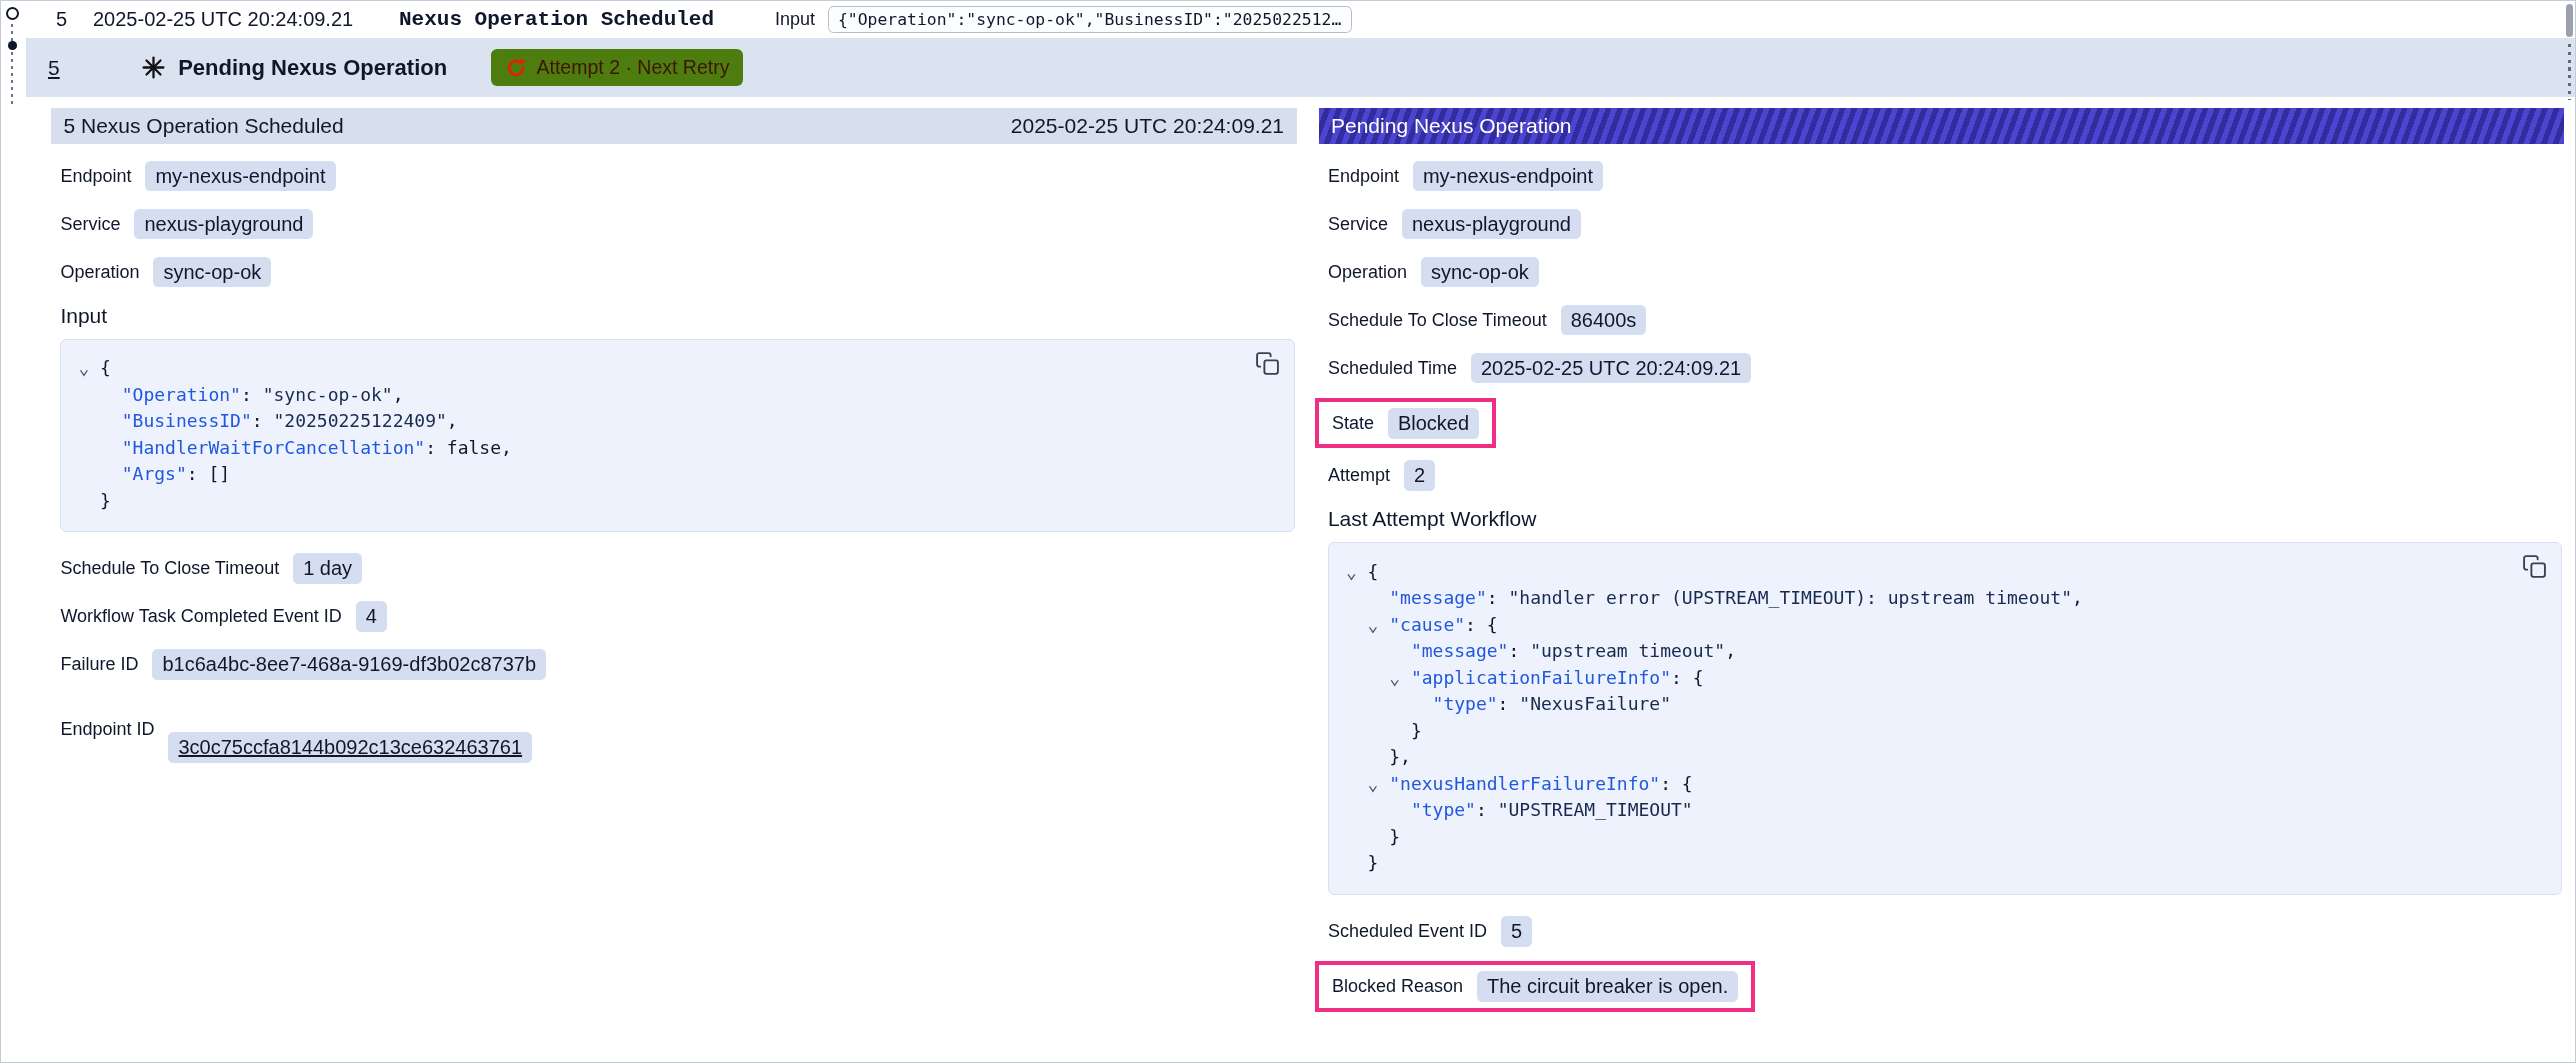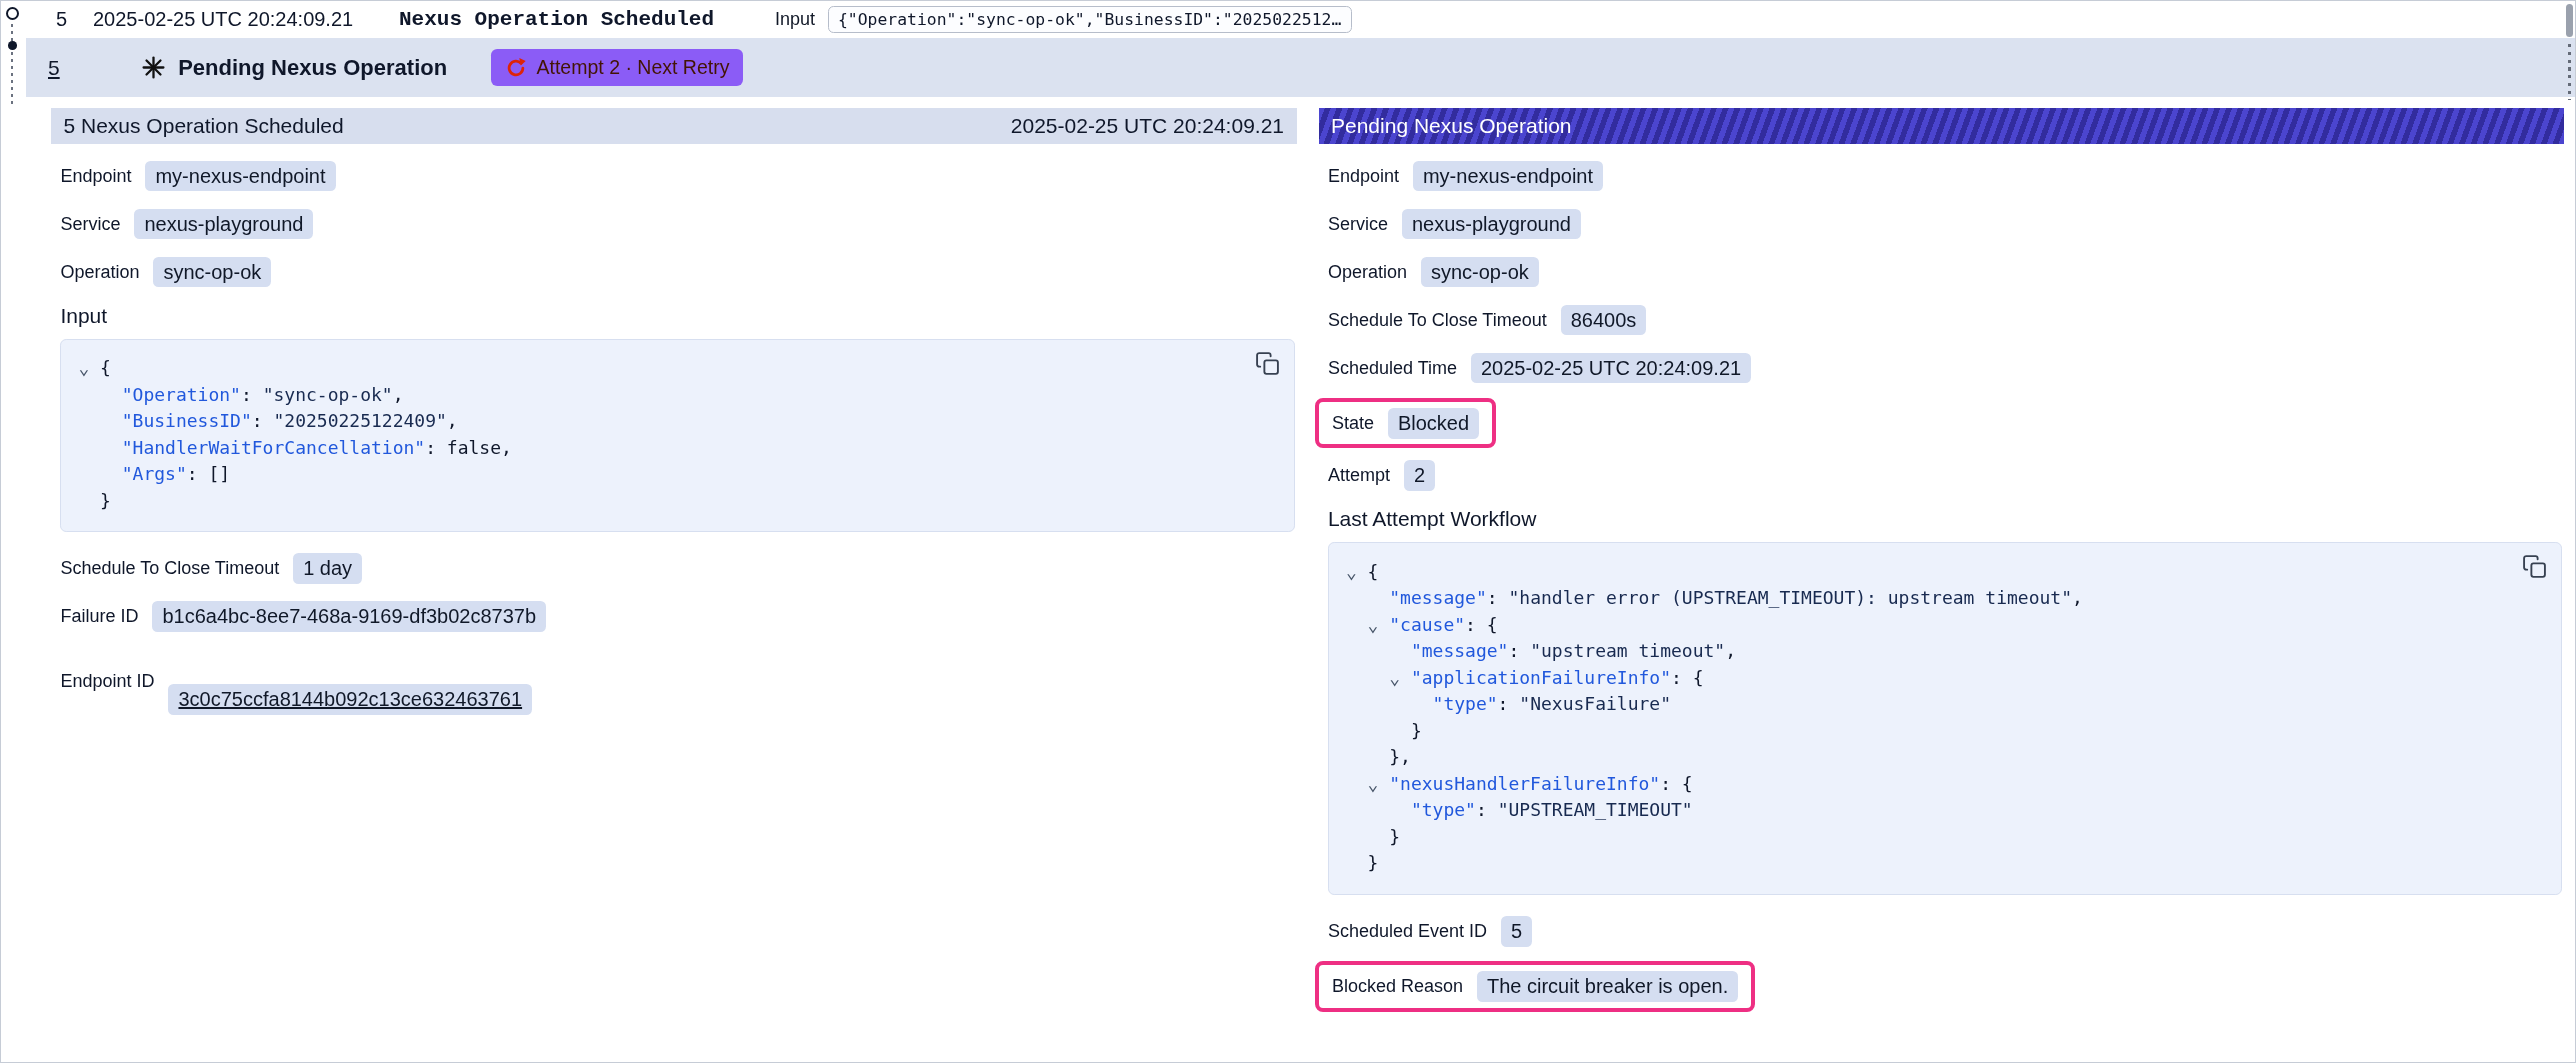--- a/index.html
+++ b/index.html
@@ -29,21 +29,21 @@
   .row1 .ilabel{ margin-left: 61px; font-size: 18px; color: #111827; }
   .row1 .ichip { margin-left: 12.5px; font-family: "DejaVu Sans Mono", "Liberation Mono", monospace;
                  font-size: 16.4px; border: 1.6px solid #b6bdca; border-radius: 5.5px;
                  background: #fcfdff; padding: 3.1px 9.4px; white-space: nowrap; }
 
   .row2 { height: 59px; background: #dbe2f0; padding-left: 22px; }
   .row2 .eid { font-size: 21px; text-decoration: underline; cursor: pointer; }
   .asterisk-wrap { margin-left: 81px; width: 25px; height: 25px; display: inline-flex; }
   .row2 .etitle { margin-left: 12.5px; font-size: 22px; font-weight: 700; }
   .retry-badge { margin-left: 44px; display: inline-flex; align-items: center; gap: 9.4px;
-                 background: #8b5cf6; border-radius: 6.2px; height: 37px; padding: 0 14px; }
+                 background: #4d7c0f; border-radius: 6.2px; height: 37px; padding: 0 14px; }
   .retry-badge .blabel { font-size: 19.5px; font-weight: 500; color: #431404; }
 
   
   .panels { display: flex; gap: 22px; align-items: flex-start; padding: 11px 11px 0 25px; }
   .panel { flex: 1 1 0; min-width: 0; }
   .panel-head { height: 36px; display: flex; align-items: center; padding: 0 12.5px; font-size: 21px; }
   .panel-head.light { background: #d7deee; color: #0f172a; justify-content: space-between; }
   .panel-head.striped { background: repeating-linear-gradient(110deg, #4b45cf 0 5.5px, #322c9e 5.5px 11px);
                         color: #ffffff; justify-content: flex-start; }
   .panel-body { padding: 15.6px 1.6px 0 9.4px; }
@@ -61,21 +61,21 @@
           font-family: "DejaVu Sans Mono", "Liberation Mono", monospace;
           font-size: 18px; line-height: 26.5px; color: #0f172a; }
   .code-line { position: relative; white-space: pre; }
   .chev { position: absolute; top: 0; color: #475569; cursor: pointer; }
   .tok-k { color: #2158dc; }
   .tok-s { color: #182a50; }
   .tok-p, .tok-b, .tok-a { color: #0f172a; }
   .copy-btn { position: absolute; top: 11px; right: 14px; width: 25px; height: 25px; cursor: pointer; }
 
   
-  .annot { display: inline-block; border: 4.7px solid #ee2f83; border-radius: 8px;
+  .annot { display: inline-block; border: 4.7px solid #ee2f83; border-radius: 0;
            padding: 4.7px 12.5px; margin: -1.6px 0 11px -12.5px; }
   .annot .field { margin-bottom: 0; }
 
   
   .scrollbar { position: absolute; top: 1.6px; right: 1.6px; bottom: 1.6px; width: 8.6px; }
   .sb-thumb { position: absolute; top: 1.6px; right: 0.8px; width: 7px; height: 33px;
               border-radius: 3.9px; background: #9aa1ad; cursor: pointer; }
   .sb-dots { position: absolute; top: 41px; right: 2.3px; width: 3.1px; height: 56px;
              background: repeating-linear-gradient(to bottom, #646b78 0 3.1px, transparent 3.1px 7.8px); }
 </style>
@@ -157,20 +157,24 @@
               <div class="code-line" style="padding-left: 4ch;"><span class="tok-k">"HandlerWaitForCancellation"</span><span class="tok-p">: </span><span class="tok-b">false</span><span class="tok-p">,</span></div>
               <div class="code-line" style="padding-left: 4ch;"><span class="tok-k">"Args"</span><span class="tok-p">: </span><span class="tok-a">[]</span></div>
               <div class="code-line" style="padding-left: 2ch;"><span class="tok-p">}</span></div>
             </div>
 
           <div class="field">
             <span class="flabel">Schedule To Close Timeout</span>
             <span class="chip">1 day</span>
           </div>
           <div class="field">
+            <span class="flabel">Workflow Task Completed Event ID</span>
+            <span class="chip">4</span>
+          </div>
+          <div class="field">
             <span class="flabel">Failure ID</span>
             <span class="chip">b1c6a4bc-8ee7-468a-9169-df3b02c8737b</span>
           </div>
           <div class="field">
             <span class="flabel">Endpoint ID</span>
             <span class="chip link">3c0c75ccfa8144b092c13ce632463761</span>
           </div>
         </div>
       </section>
 

